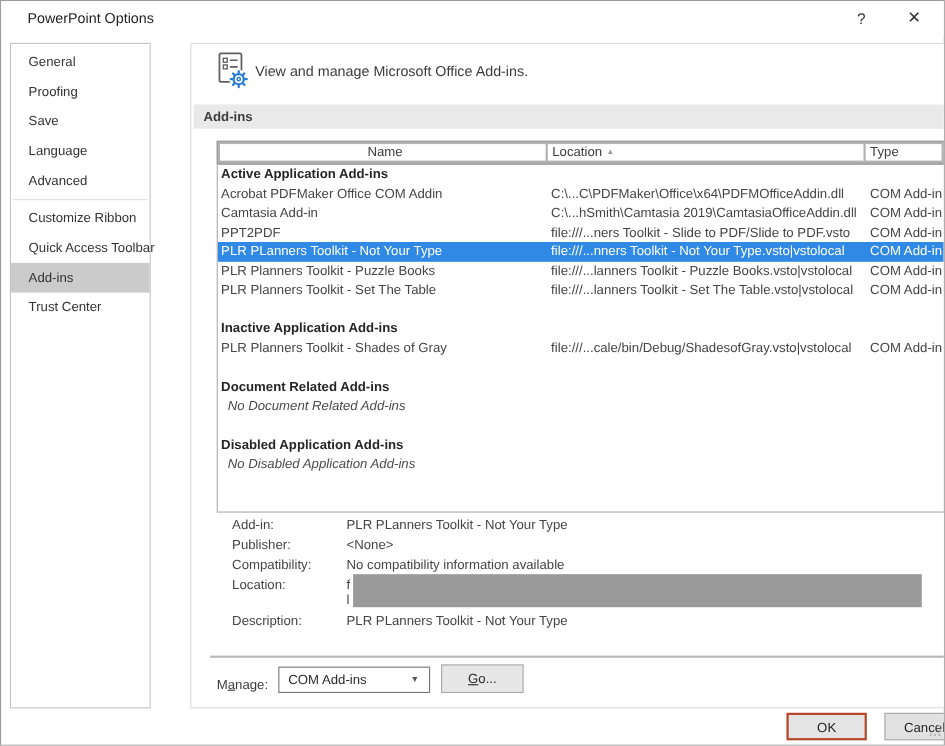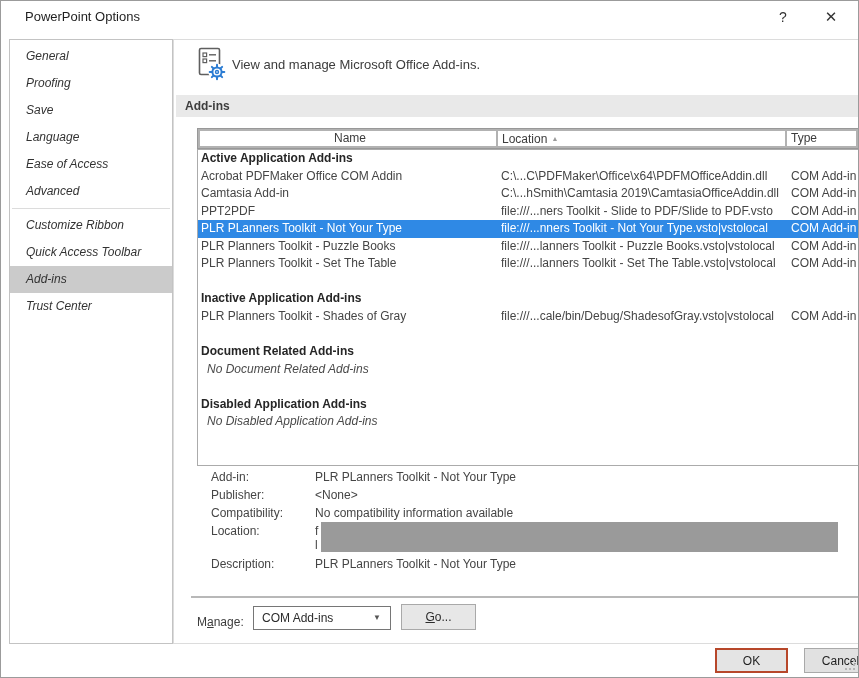--- a/index.html
+++ b/index.html
@@ -10,21 +10,21 @@
     color:#444;overflow:hidden;
   }
   
   .titlebar{position:absolute;left:0;top:0;width:100%;height:32px;background:#fff;}
   .title{position:absolute;left:24px;top:8px;font-size:13px;color:#1f1f1f;}
   .tb-btn{position:absolute;top:4px;width:30px;height:24px;border:none;background:transparent;
     font-size:14px;color:#333;font-family:"Liberation Sans",sans-serif;cursor:default;line-height:24px;text-align:center;padding:0;}
   .tb-help{right:60px;}
   .tb-close{right:12px;font-size:15px;}
   
-  .sidebar{position:absolute;left:8px;top:38px;width:164px;height:605px;border:1px solid #c3c3c3;background:#fff;padding-top:3px;font-style:italic;}
+  .sidebar{position:absolute;left:8px;top:38px;width:128px;height:605px;border:1px solid #c3c3c3;background:#fff;padding-top:3px;}
   .nav-item{height:27px;line-height:27px;padding-left:16px;font-size:12px;color:#333;white-space:nowrap;cursor:default;}
   .nav-item.selected{background:var(--sidebar_selected,#cbcbcb);}
   .nav-divider{height:1px;background:#dcdcdc;margin:3px 2px;}
   
   .main{position:absolute;left:152px;top:38px;width:700px;height:605px;border:1px solid #dcdcdc;background:#fff;margin-left:20px;}
   .hdr-icon{position:absolute;left:22px;top:6px;width:32px;height:36px;}
   .hdr-text{position:absolute;left:58px;top:17px;font-size:13px;color:#3c3c3c;}
   .addins-bar{position:absolute;left:2px;top:55px;width:684px;height:22px;background:#e9e9e9;
     line-height:22px;padding-left:9px;font-weight:bold;font-size:12px;color:#3d3d3d;}
   
@@ -78,21 +78,20 @@
     <span class="title">PowerPoint Options</span>
     <button class="tb-btn tb-help">?</button>
     <button class="tb-btn tb-close">✕</button>
   </div>
 
   <div class="sidebar">
       <div class="nav-item">General</div>
       <div class="nav-item">Proofing</div>
       <div class="nav-item">Save</div>
       <div class="nav-item">Language</div>
-      <div class="nav-item">Ease of Access</div>
       <div class="nav-item">Advanced</div>
       <div class="nav-divider"></div>
       <div class="nav-item">Customize Ribbon</div>
       <div class="nav-item">Quick Access Toolbar</div>
       <div class="nav-item selected">Add-ins</div>
       <div class="nav-item">Trust Center</div>
     </div>
 
   <div class="main">
 

